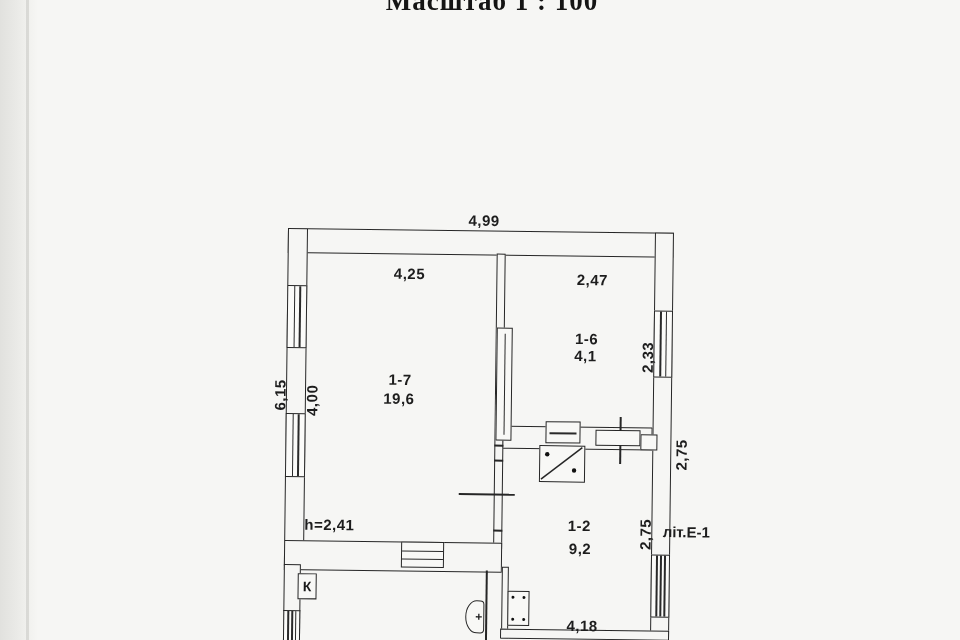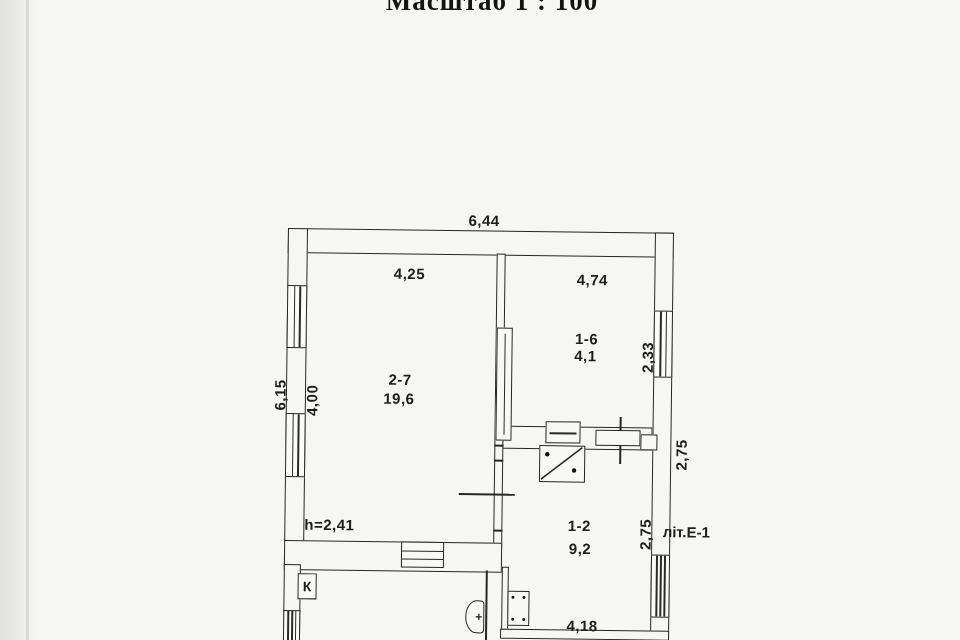--- a/index.html
+++ b/index.html
@@ -118,32 +118,32 @@
     <div class="sink" style="left:182px;top:370px;width:19px;height:33px">
       <span class="sink-plus">+</span>
     </div>
     <div class="stove" style="left:224px;top:360px;width:22px;height:35px">
       <div class="dot" style="left:3px;top:4px"></div>
       <div class="dot" style="right:3px;top:4px"></div>
       <div class="dot" style="left:3px;bottom:4px"></div>
       <div class="dot" style="right:3px;bottom:4px"></div>
     </div>
 
-    <div class="dim" style="left:196px;top:-10px">6,44</div>
+    <div class="dim" style="left:196px;top:-10px">4,99</div>
     <div class="dim" style="left:122px;top:44px">4,25</div>
-    <div class="dim" style="left:305px;top:48px">4,74</div>
+    <div class="dim" style="left:305px;top:48px">2,47</div>
     <div class="dimv" style="left:-6px;top:167px">6,15</div>
     <div class="dimv" style="left:26px;top:172px">4,00</div>
     <div class="dimv" style="left:361px;top:125px">2,33</div>
     <div class="dimv" style="left:396px;top:222px">2,75</div>
     <div class="dimv" style="left:361px;top:302px">2,75</div>
     <div class="dim" style="left:299px;top:394px">4,18</div>
     <div class="dim" style="left:45px;top:296px">h=2,41</div>
 
-    <div class="room-no" style="left:114px;top:150px">2-7</div>
+    <div class="room-no" style="left:114px;top:150px">1-7</div>
     <div class="room-area" style="left:113px;top:169px">19,6</div>
     <div class="room-no" style="left:300px;top:107px">1-6</div>
     <div class="room-area" style="left:299px;top:124px">4,1</div>
     <div class="room-no" style="left:295px;top:294px">1-2</div>
     <div class="room-area" style="left:296px;top:317px">9,2</div>
 
     <div class="lit" style="left:402px;top:299px">літ.Е-1</div>
   </div>
 </div>
 

